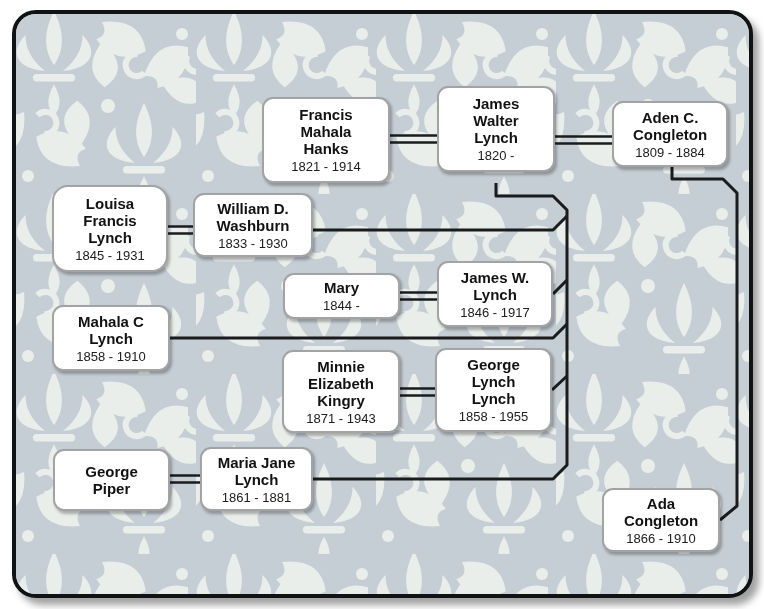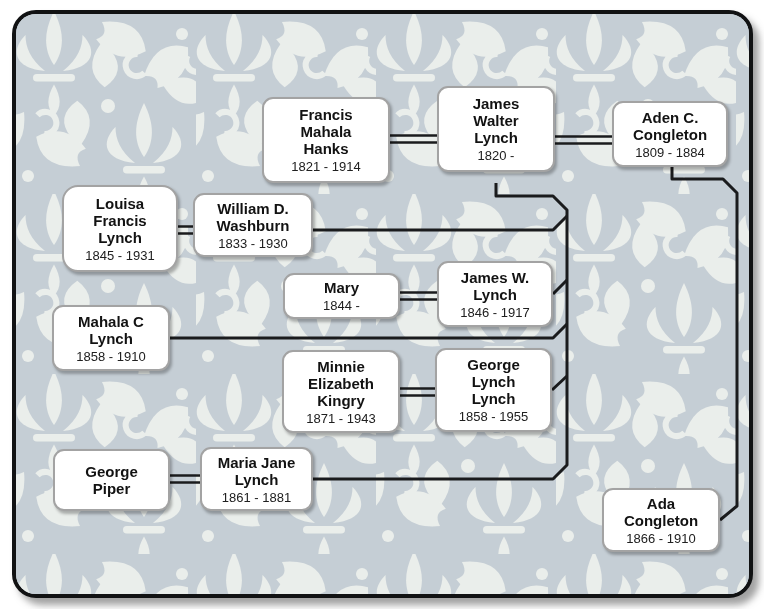--- a/index.html
+++ b/index.html
@@ -105,21 +105,21 @@
       <div class="nm">James</div>
       <div class="nm">Walter</div>
       <div class="nm">Lynch</div>
       <div class="dt">1820 -</div>
     </div>
     <div class="person" style="left: 612px; top: 101px; width: 116px; height: 66px; text-align: center;">
       <div class="nm">Aden C.</div>
       <div class="nm">Congleton</div>
       <div class="dt">1809 - 1884</div>
     </div>
-    <div class="person" style="left: 62px; top: 185px; width: 116px; height: 87px; border-radius: 16px;">
+    <div class="person" style="left: 52px; top: 185px; width: 116px; height: 87px; border-radius: 16px;">
       <div class="nm">Louisa</div>
       <div class="nm">Francis</div>
       <div class="nm">Lynch</div>
       <div class="dt">1845 - 1931</div>
     </div>
     <div class="person" style="left: 193px; top: 193px; width: 120px; height: 64px;">
       <div class="nm">William D.</div>
       <div class="nm">Washburn</div>
       <div class="dt">1833 - 1930</div>
     </div>

